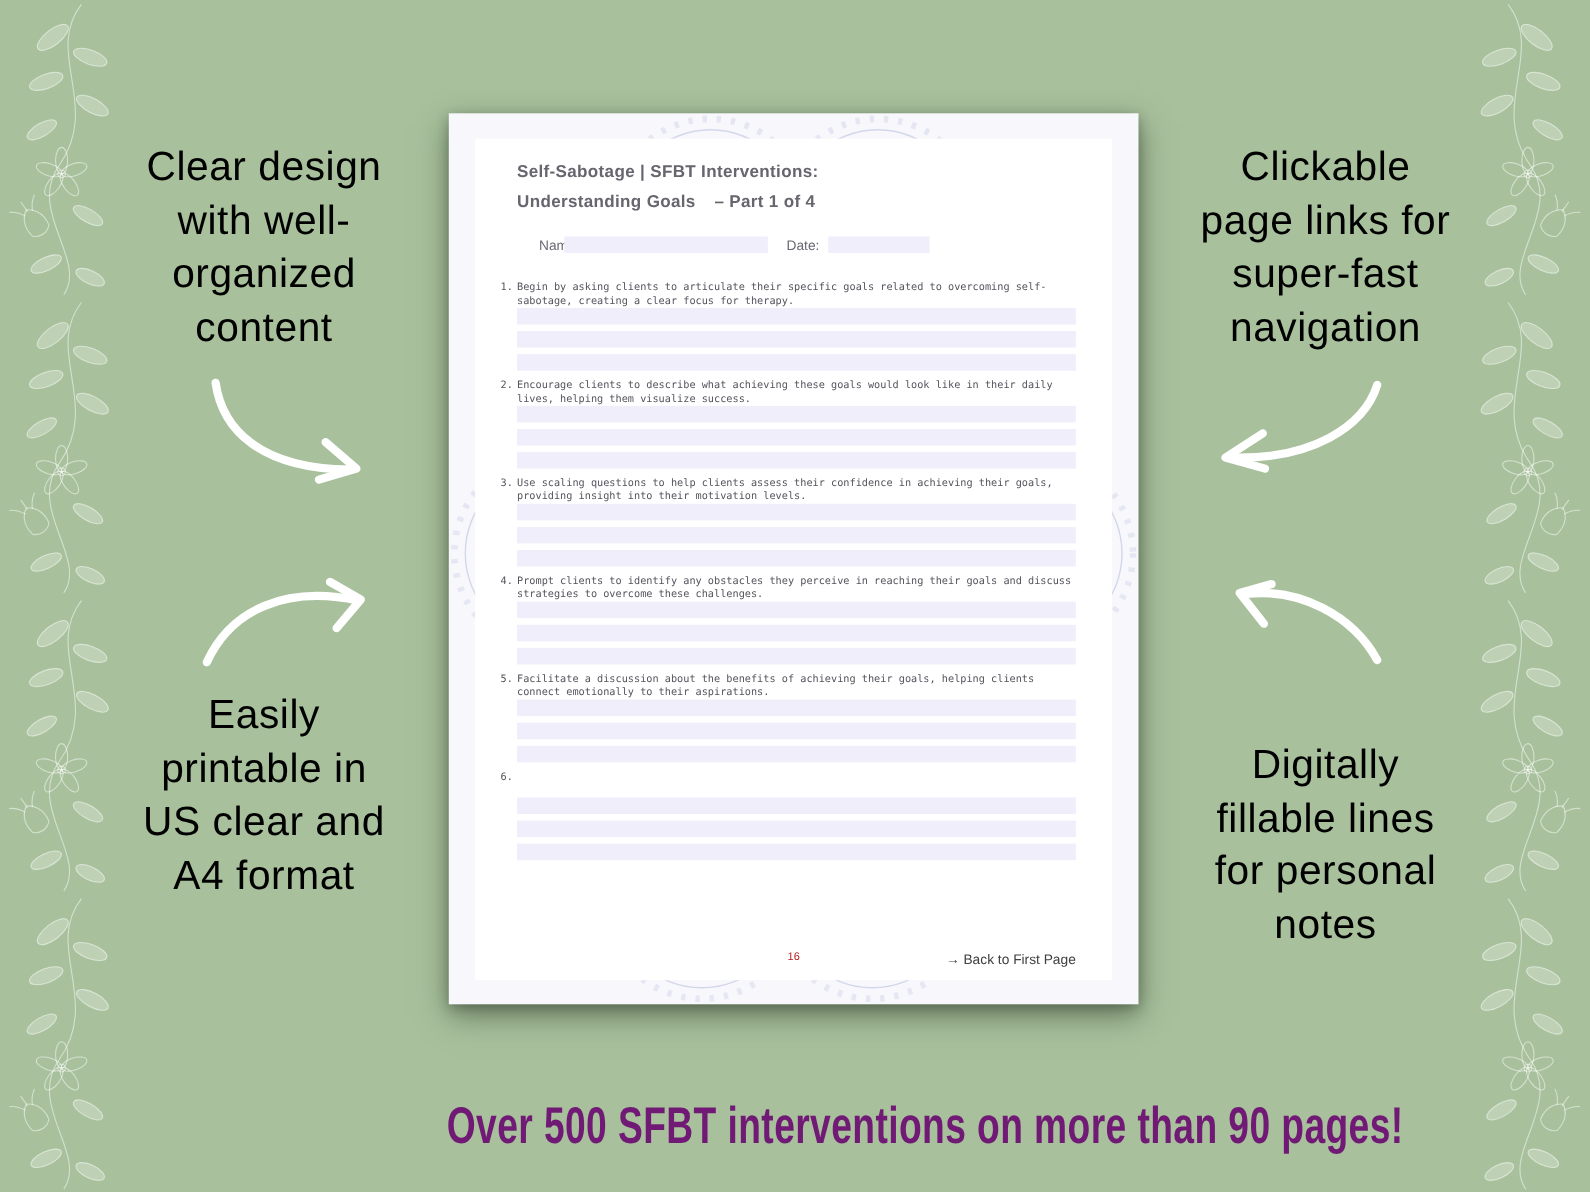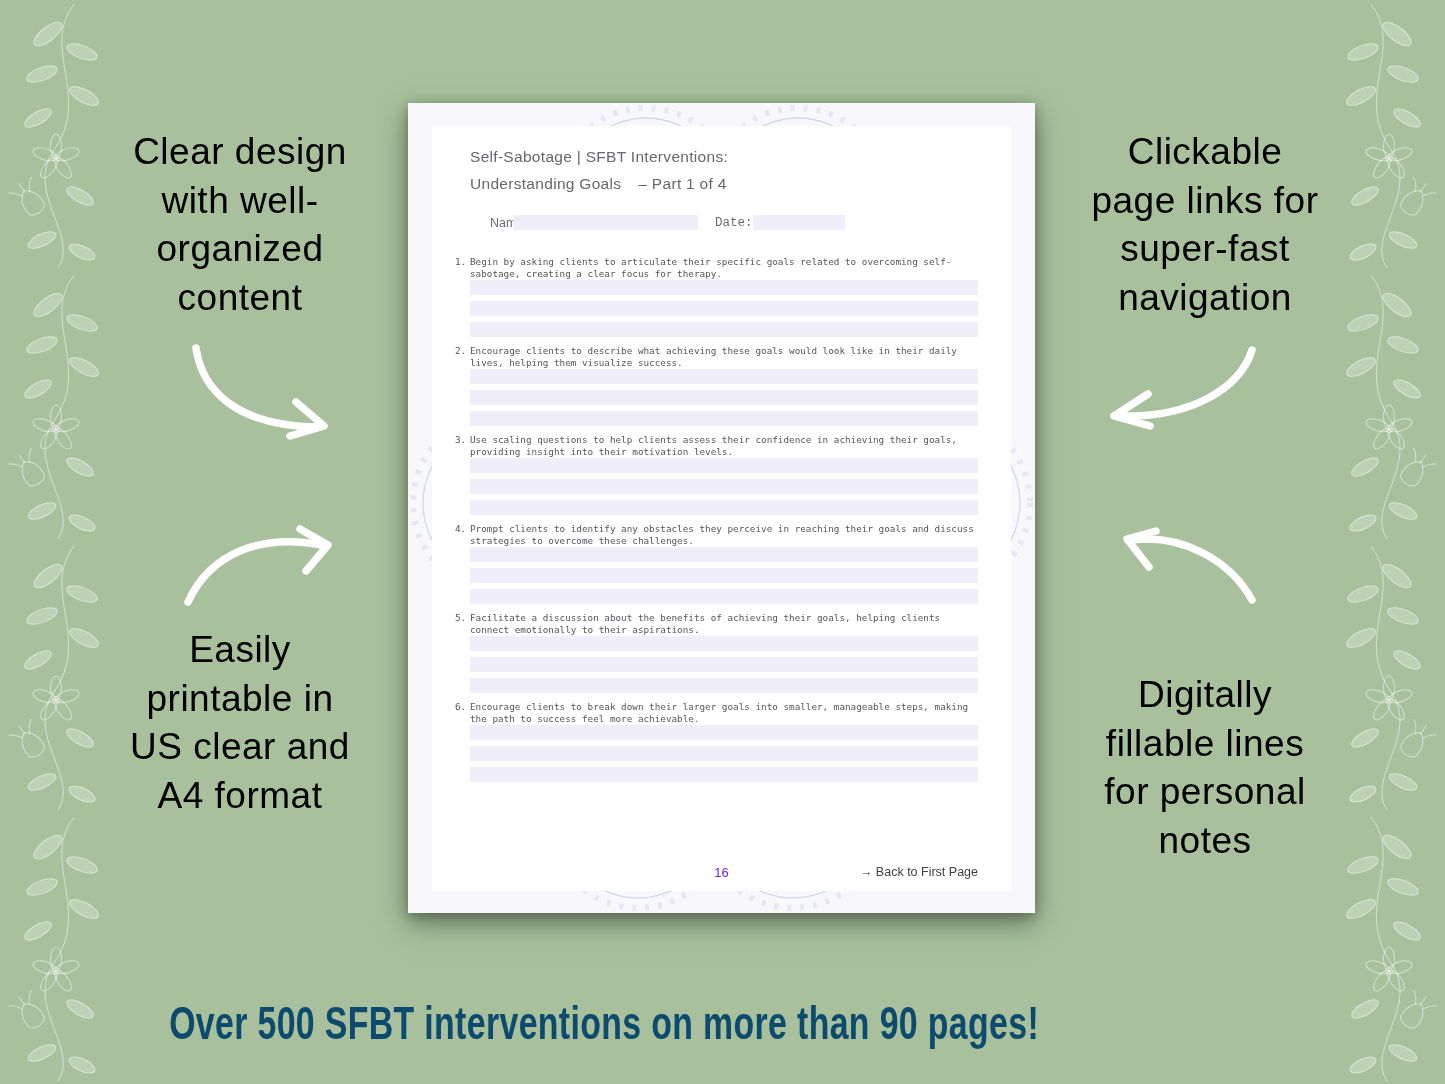--- a/index.html
+++ b/index.html
@@ -16,49 +16,49 @@
         font-weight:300;font-size:37px;line-height:48.5px;letter-spacing:.5px;}
   .note-tl{left:73px;top:128px;}
   .note-bl{left:73px;top:626px;}
   .note-tr{left:1038px;top:128px;}
   .note-br{left:1038px;top:626px;margin-top:45px;}
 
   .arrow{position:absolute;}
   .arrow svg{display:block;}
 
   
-  .banner{position:absolute;left:0;right:0;top:996px;text-align:left;color:#0c4a6e;}
+  .banner{position:absolute;left:0;right:0;top:996px;text-align:right;color:#701a75;}
   .banner span{display:inline-block;font-weight:700;font-size:47px;line-height:54px;
                transform:scaleX(.72);transform-origin:50% 50%;letter-spacing:.5px;white-space:nowrap;}
 
   
   .frame{position:absolute;left:408px;top:103px;width:627px;height:810px;
          background:#f8f7fc;overflow:hidden;
          box-shadow:0 10px 26px rgba(42,54,38,.55),0 3px 10px rgba(42,54,38,.35);}
   .frame .deco{position:absolute;left:0;top:0;z-index:0;}
   .sheet{position:absolute;left:24px;top:23px;width:579px;height:765px;background:#ffffff;z-index:1;}
 
-  .ws-title{position:absolute;left:38px;font-size:15.5px;letter-spacing:.3px;color:#67666f;white-space:nowrap;}
+  .ws-title{position:absolute;left:38px;font-size:15.5px;letter-spacing:.3px;color:#67666f;white-space:nowrap;font-weight:bold;}
   .t1{top:22px;}
   .t2{top:49px;}
   .t2 .part{margin-left:17px;}
 
   .lbl{position:absolute;font-size:12.5px;color:#6b6a73;}
   .field{position:absolute;height:15px;background:#efeefa;}
 
   .item{position:absolute;left:23px;width:527px;height:82px;
         font-family:"DejaVu Sans Mono","Liberation Mono",monospace;
         font-size:9.3px;line-height:11.6px;color:#55545d;}
   .item .num{position:absolute;left:0;top:0;}
   .item .txt{margin-left:15px;width:512px;}
   .item .bar{position:absolute;left:15px;width:508px;height:15px;background:#efeefa;}
   .b1{top:24px}.b2{top:45px}.b3{top:66px}
 
   .pgnum{position:absolute;left:50%;transform:translateX(-50%);top:739px;
-         font-size:13px;color:#6d28d9;}
+         font-size:10px;color:#b91c1c;}
   .backlink{position:absolute;right:33px;top:739px;font-size:12.5px;color:#404040;
             white-space:nowrap;cursor:pointer;}
 </style>
 </head>
 <body>
 
 <div class="canvas">
 
   <svg width="0" height="0" style="position:absolute" aria-hidden="true">
     <defs>
@@ -174,21 +174,21 @@
     </svg>
 
     <div class="sheet">
       <div class="ws-title t1">Self-Sabotage | SFBT Interventions:</div>
       <div class="ws-title t2">
         <span>Understanding Goals</span><span class="part">– Part 1 of 4</span>
       </div>
 
       <div class="lbl" style="left:38px;top:90px;margin-left:20px;">Name:</div>
       <div class="field" style="left:81px;top:89px;width:185px;"></div>
-      <div class="lbl" style="left:283px;top:90px;font-family:Liberation Mono, monospace;">Date:</div>
+      <div class="lbl" style="left:283px;top:90px;">Date:</div>
       <div class="field" style="left:321px;top:89px;width:92px;"></div>
 
       <div class="item" style="top:130px;">
         <span class="num">1.</span>
         <div class="txt">Begin by asking clients to articulate their specific goals related to overcoming self-sabotage, creating a clear focus for therapy.</div>
         <div class="bar b1"></div>
         <div class="bar b2"></div>
         <div class="bar b3"></div>
       </div>
       <div class="item" style="top:219px;">
@@ -214,21 +214,20 @@
       </div>
       <div class="item" style="top:486px;">
         <span class="num">5.</span>
         <div class="txt">Facilitate a discussion about the benefits of achieving their goals, helping clients connect emotionally to their aspirations.</div>
         <div class="bar b1"></div>
         <div class="bar b2"></div>
         <div class="bar b3"></div>
       </div>
       <div class="item" style="top:575px;">
         <span class="num">6.</span>
-        <div class="txt">Encourage clients to break down their larger goals into smaller, manageable steps, making the path to success feel more achievable.</div>
         <div class="bar b1"></div>
         <div class="bar b2"></div>
         <div class="bar b3"></div>
       </div>
 
       <div class="pgnum">16</div>
       <div class="backlink">→ Back to First Page</div>
     </div>
   </div>
 

